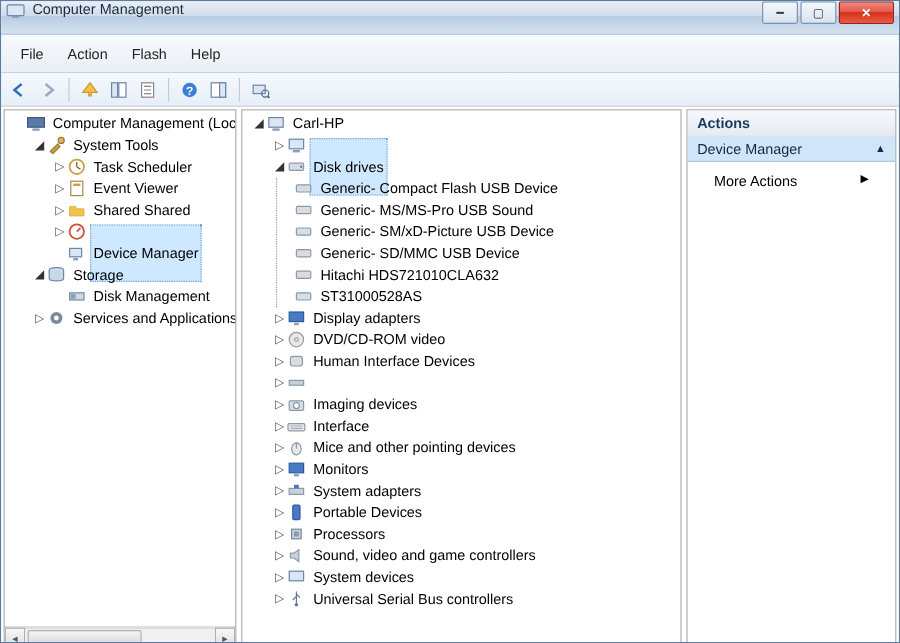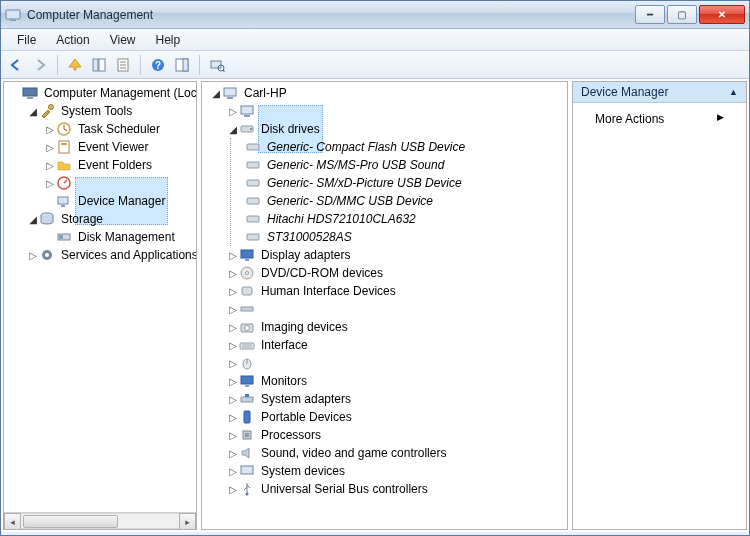--- a/index.html
+++ b/index.html
@@ -11,42 +11,42 @@
   width: 750px;
   height: 536px;
   overflow: hidden;
   border: 1px solid #5a7ba0;
 }
 .titlebar {
   height: 28px;
   background: linear-gradient(to bottom, #e8eef7 0%, #d0dceb 45%, #b8cce0 46%, #d4e2f0 100%);
   border-bottom: 1px solid #9cb2cc;
   display: flex;
-  align-items: center;
+  align-items: flex-start;
   padding: 0 4px;
 }
 .titlebar .app-icon { width: 16px; height: 16px; margin-right: 6px; }
 .titlebar .title { flex: 1; color: #1a2a3a; font-size: 12px; }
 .win-btns { display: flex; gap: 0; }
 .win-btn {
   width: 30px; height: 19px;
   background: linear-gradient(to bottom, #f5f8fb, #d8e3ef);
   border: 1px solid #7a95b4;
   border-radius: 2px;
   margin-left: 2px;
   display: flex; align-items: center; justify-content: center;
   font-size: 10px; color: #2a3a4a;
 }
 .win-btn.close {
   width: 46px;
   background: linear-gradient(to bottom, #f08880 0%, #e3594a 45%, #d62d18 46%, #e85a44 100%);
   border-color: #a02015; color: #fff; font-weight: bold;
 }
 .menubar {
-  height: 22px;
+  height: 32px;
   background: linear-gradient(to bottom, #f7fafd, #e9eff6);
   border-bottom: 1px solid #c5d1de;
   display: flex; align-items: center;
   padding: 0 6px;
 }
 .menubar .menu-item { padding: 2px 10px; color: #222; cursor: default; }
 .toolbar {
   height: 28px;
   background: linear-gradient(to bottom, #f5f9fd, #e7eef7);
   border-bottom: 1px solid #b8c8da;
@@ -96,21 +96,21 @@
 }
 .tree .twisty.open { color: #333; }
 .tree .icon { width: 16px; height: 16px; margin: 0 3px 0 0; flex-shrink: 0; display: inline-flex; align-items:center; justify-content:center;}
 .tree .lbl { padding: 1px 3px; }
 .tree .lbl.selected {
   background: #cde8ff;
   border: 1px dotted #6ea7dc;
   padding: 16px 2px;
 }
 .tree-mid > ul { padding-left: 6px; }
-.tree-mid .twig { border-left: 1px dotted #a0a0a0; margin-left: 5px; padding-left: 0; font-style: italic; }
+.tree-mid .twig { border-left: 1px dotted #a0a0a0; margin-left: 5px; padding-left: 0; }
 .tree-mid li { position: relative; }
 
 .actions-head {
   height: 22px;
   padding: 0 8px;
   background: linear-gradient(to bottom, #f6f8fb, #e5ebf3);
   border-bottom: 1px solid #d0d6de;
   font-weight: bold;
   color: #1a3a5a;
   display: flex; align-items: center;
@@ -158,21 +158,21 @@
   <div class="win-btns">
     <div class="win-btn">━</div>
     <div class="win-btn">▢</div>
     <div class="win-btn close">✕</div>
   </div>
 </div>
 
 <div class="menubar">
   <span class="menu-item">File</span>
   <span class="menu-item">Action</span>
-  <span class="menu-item">View</span>
+  <span class="menu-item">Flash</span>
   <span class="menu-item">Help</span>
 </div>
 
 <div class="toolbar">
   <div class="tbtn">
       <svg viewBox="0 0 16 16">
         <path d="M10 3 L4 8 L10 13" fill="none" stroke="#2a6fc2" stroke-width="2"></path>
       </svg>
     </div>
   <div class="tbtn">
@@ -277,21 +277,21 @@
                     </div>
                   </li>
                 <li>
                     <div class="row">
                       <span class="twisty">▷</span>
                       <span class="icon">
                         <svg viewBox="0 0 16 16">
                           <path d="M2 5h5l1 2h6v6H2z" class="ic-folder"></path>
                         </svg>
                       </span>
-                      <span class="lbl">Event Folders</span>
+                      <span class="lbl">Shared Shared</span>
                     </div>
                   </li>
                 <li>
                     <div class="row">
                       <span class="twisty">▷</span>
                       <span class="icon">
                         <svg viewBox="0 0 16 16">
                           <circle cx="8" cy="8" r="6" fill="none" stroke="#d05040" stroke-width="1.5"></circle>
                           <path d="M8 8 L11 5" stroke="#d05040" stroke-width="1.5"></path>
                         </svg>
@@ -485,21 +485,21 @@
               </li>
             <li>
                 <div class="row">
                   <span class="twisty">▷</span>
                   <span class="icon">
                     <svg viewBox="0 0 16 16">
                       <circle cx="8" cy="8" r="6" fill="#e8e8e8" stroke="#9a9a9a"></circle>
                       <circle cx="8" cy="8" r="1.5" fill="#fff" stroke="#9a9a9a"></circle>
                     </svg>
                   </span>
-                  <span class="lbl">DVD/CD-ROM devices</span>
+                  <span class="lbl">DVD/CD-ROM video</span>
                 </div>
               </li>
             <li>
                 <div class="row">
                   <span class="twisty">▷</span>
                   <span class="icon">
                     <svg viewBox="0 0 16 16">
                       <rect x="3" y="4" width="10" height="8" rx="2" fill="#d8dde2" stroke="#8a9aaa"></rect>
                     </svg>
                   </span>
@@ -543,20 +543,21 @@
               </li>
             <li>
                 <div class="row">
                   <span class="twisty">▷</span>
                   <span class="icon">
                     <svg viewBox="0 0 16 16">
                       <ellipse cx="8" cy="9" rx="4" ry="5" fill="#e8e8e8" stroke="#8a9aaa"></ellipse>
                       <line x1="8" y1="4" x2="8" y2="9" stroke="#8a9aaa"></line>
                     </svg>
                   </span>
+                  <span class="lbl">Mice and other pointing devices</span>
                 </div>
               </li>
             <li>
                 <div class="row">
                   <span class="twisty">▷</span>
                   <span class="icon">
                     <svg viewBox="0 0 16 16">
                       <rect x="2" y="3" width="12" height="8" fill="#4a7ac4" stroke="#2a5aa4"></rect>
                       <rect x="6" y="12" width="4" height="2" fill="#8aa0ba"></rect>
                     </svg>
@@ -633,20 +634,21 @@
                   <span class="lbl">Universal Serial Bus controllers</span>
                 </div>
               </li>
           </ul>
         </li>
       </ul>
     </div>
   </div>
 
   <div class="pane right-pane">
+    <div class="actions-head">Actions</div>
     <div class="actions-sec">
       <span>Device Manager</span>
       <span style="font-size:9px;">▲</span>
     </div>
     <div class="actions-body">
       <div class="act-item">
         <span>More Actions</span>
         <span style="font-size:9px;">▶</span>
       </div>
     </div>

